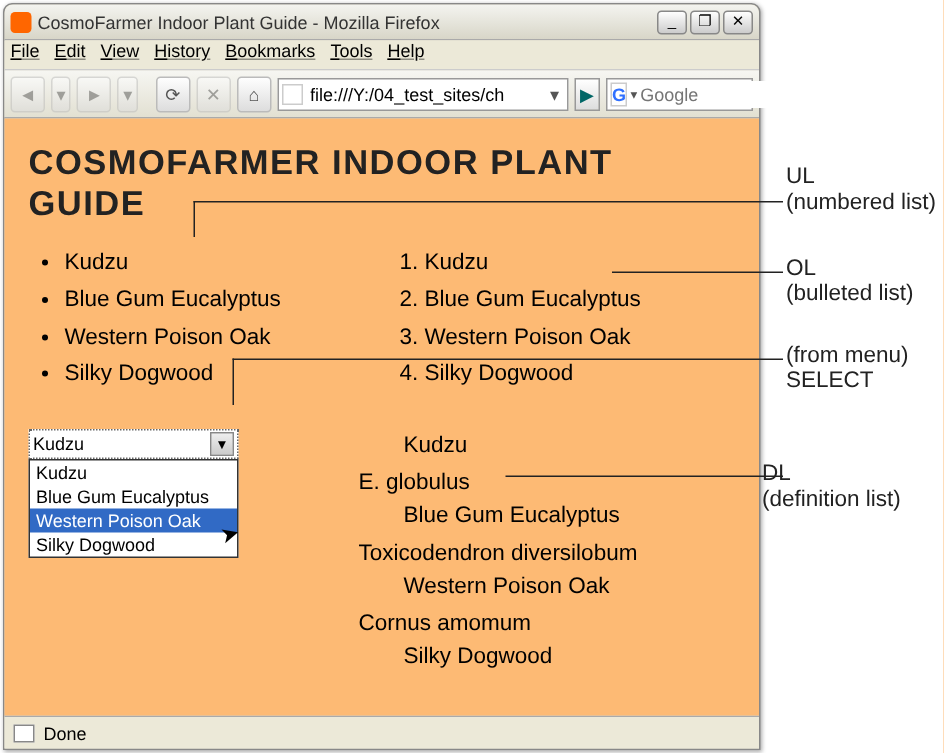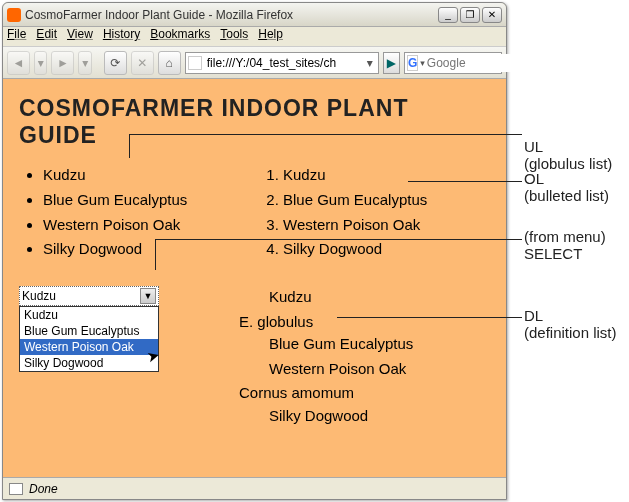--- a/index.html
+++ b/index.html
@@ -134,21 +134,21 @@
   .sel-item.hl { background:#316ac5;color:#fff; }
   .cursor-arrow {
     position:absolute; left:128px; top:61px; z-index:20;
     font-size:15px; transform: rotate(-15deg); pointer-events:none;
   }
   dl { margin:0;font-size:15px;line-height:1.5; }
   dt { margin:0; }
   dd { margin:0 0 2px 30px; }
   .statusbar {
     height:22px;background:#ece9d8;border-top:1px solid #aaa;
-    display:flex;align-items:center;padding:0 6px;font-size:12px;gap:6px;font-style:italic;
+    display:flex;align-items:center;padding:0 6px;font-size:12px;gap:6px;
   }
   .status-icon { width:14px;height:12px;border:1px solid #888;background:#fff; }
 
   
   .annot {
     position:absolute; font-size:15px; color:#222; line-height:1.15;
   }
   .annot .lbl { display:block; }
   .line {
     position:absolute; background:#222; height:1px;
@@ -239,52 +239,53 @@
           <div class="sel-item">Silky Dogwood</div>
         </div>
         <div class="cursor-arrow">➤</div>
       </div>
 
       <div style="margin-left:60px">
         <dl>
           <dd>Kudzu</dd>
           <dt>E. globulus</dt>
           <dd>Blue Gum Eucalyptus</dd>
+          <dt><span>Toxicodendron diversilobum</span></dt>
           <dd>Western Poison Oak</dd>
           <dt>Cornus amomum</dt>
           <dd>Silky Dogwood</dd>
         </dl>
       </div>
     </div>
   </div>
 
   <div class="statusbar">
     <div class="status-icon"></div>
     <span>Done</span>
   </div>
 
 </div>
 
 <div class="vline" style="left:129px;top:134px;height:24px"></div>
 <div class="line" style="left:129px;top:134px;width:393px"></div>
-<div class="annot" style="left:524px;top:138px">
+<div class="annot" style="left:524px;top:109px">
   <span class="lbl">UL</span>
-    <span class="lbl">(globulus list)</span>
+    <span class="lbl">(numbered list)</span>
 </div>
 
 <div class="line" style="left:408px;top:181px;width:114px"></div>
 <div class="annot" style="left:524px;top:170px">
   <span class="lbl">OL</span>
     <span class="lbl">(bulleted list)</span>
 </div>
 
 <div class="vline" style="left:155px;top:239px;height:31px"></div>
 <div class="line" style="left:155px;top:239px;width:367px"></div>
 <div class="annot" style="left:524px;top:228px">
   <span class="lbl">(from menu)</span>
     <span class="lbl">SELECT</span>
 </div>
 
 <div class="line" style="left:337px;top:317px;width:185px"></div>
-<div class="annot" style="left:524px;top:307px">
+<div class="annot" style="left:508px;top:307px">
   <span class="lbl">DL</span>
     <span class="lbl">(definition list)</span>
 </div>
 
 </body></html>

